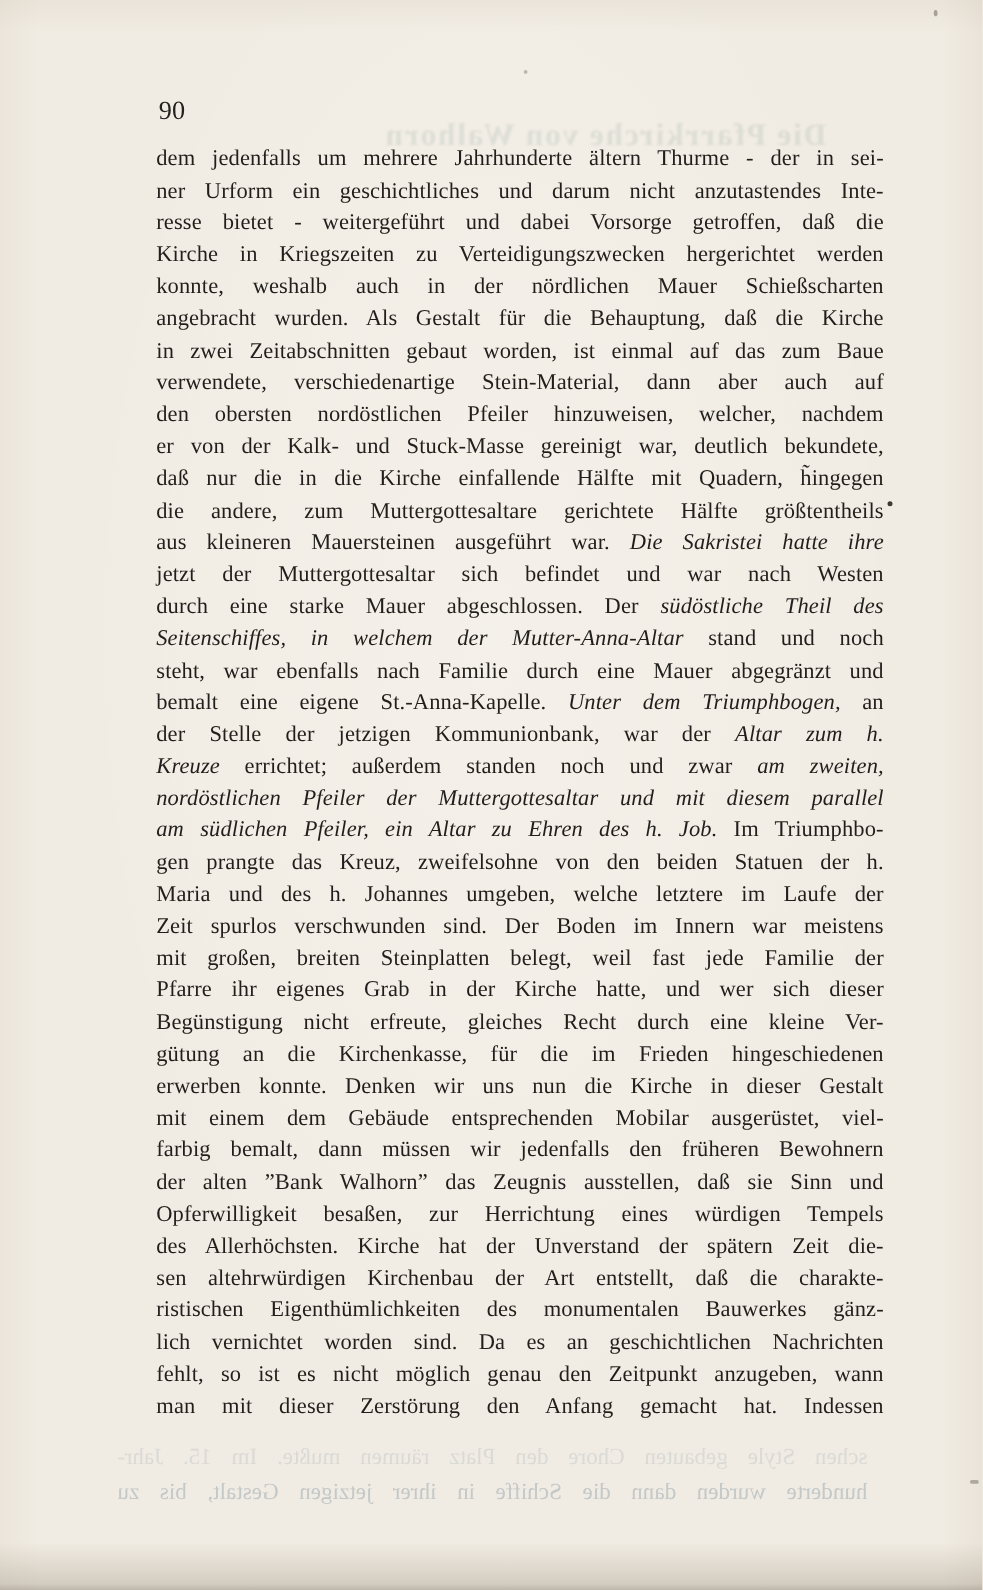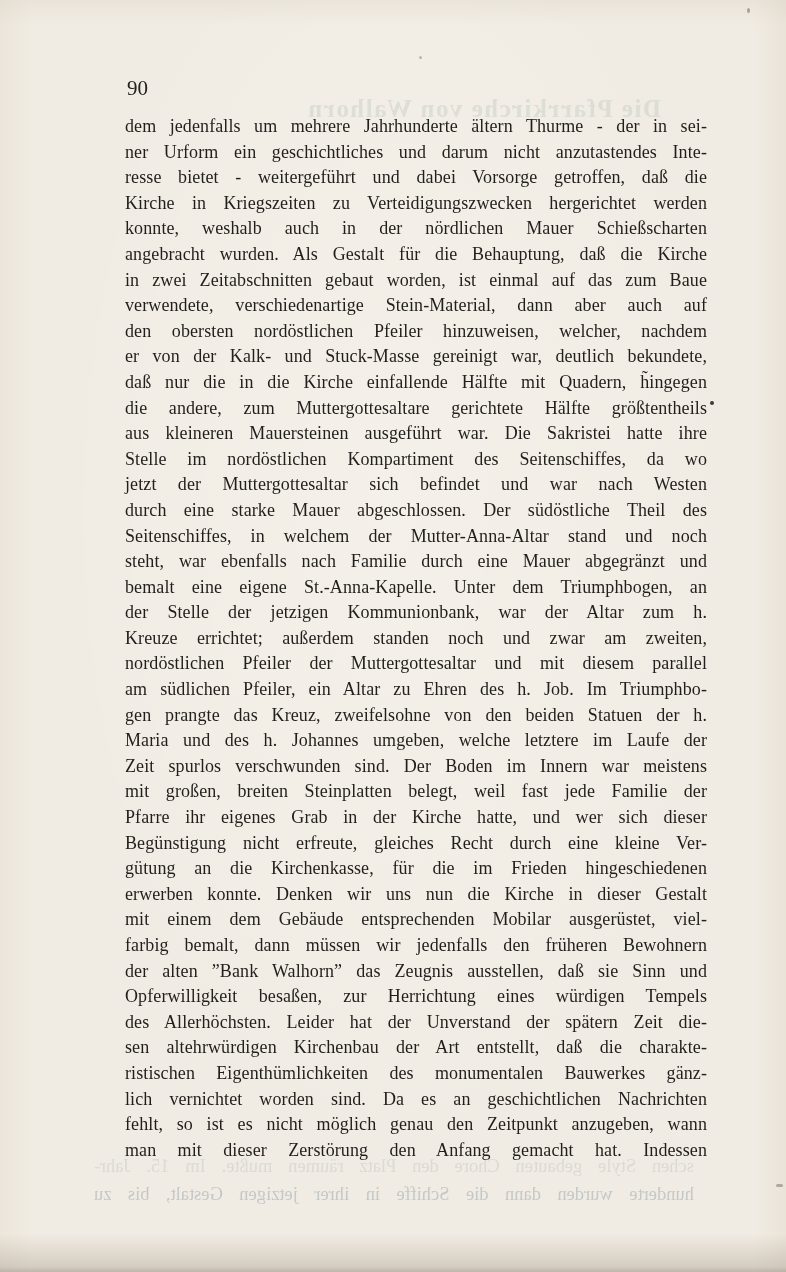--- a/index.html
+++ b/index.html
@@ -33,21 +33,21 @@
     margin-left: 22px;
   }
   .tline {
     font-size: 18px;
     line-height: 25.6px;
     text-align: justify;
     text-align-last: justify;
     white-space: normal;
     letter-spacing: 0.1px;
   }
-  .tline .it { }
+  .tline .it { font-style: italic; }
   
   .bleed-top {
     position: absolute;
     left: 258px; top: 95px;
     width: 452px;
     transform: scaleX(-1);
     font-weight: bold;
     font-size: 25px;
     letter-spacing: 1.5px;
     text-align: center;
@@ -89,21 +89,20 @@
     <div class="tline"><span>Kirche in Kriegszeiten zu Verteidigungszwecken hergerichtet werden</span></div>
     <div class="tline"><span>konnte, weshalb auch in der nördlichen Mauer Schießscharten</span></div>
     <div class="tline"><span>angebracht wurden. Als Gestalt für die Behauptung, daß die Kirche</span></div>
     <div class="tline"><span>in zwei Zeitabschnitten gebaut worden, ist einmal auf das zum Baue</span></div>
     <div class="tline"><span>verwendete, verschiedenartige Stein-Material, dann aber auch auf</span></div>
     <div class="tline"><span>den obersten nordöstlichen Pfeiler hinzuweisen, welcher, nachdem</span></div>
     <div class="tline"><span>er von der Kalk- und Stuck-Masse gereinigt war, deutlich bekundete,</span></div>
     <div class="tline"><span>daß nur die in die Kirche einfallende Hälfte mit Quadern, h̃ingegen</span></div>
     <div class="tline"><span>die andere, zum Muttergottesaltare gerichtete Hälfte größtentheils</span></div>
     <div class="tline"><span>aus kleineren Mauersteinen ausgeführt war. </span><span class="it">Die Sakristei hatte ihre</span></div>
-    <div class="tline"><span class="it">Stelle im nordöstlichen Kompartiment des Seitenschiffes,</span><span> da wo</span></div>
     <div class="tline"><span>jetzt der Muttergottesaltar sich befindet und war nach Westen</span></div>
     <div class="tline"><span>durch eine starke Mauer abgeschlossen. Der </span><span class="it">südöstliche Theil des</span></div>
     <div class="tline"><span class="it">Seitenschiffes, in welchem der Mutter-Anna-Altar</span><span> stand und noch</span></div>
     <div class="tline"><span>steht, war ebenfalls nach Familie durch eine Mauer abgegränzt und</span></div>
     <div class="tline"><span>bemalt eine eigene St.-Anna-Kapelle. </span><span class="it">Unter dem Triumphbogen,</span><span> an</span></div>
     <div class="tline"><span>der Stelle der jetzigen Kommunionbank, war der </span><span class="it">Altar zum h.</span></div>
     <div class="tline"><span class="it">Kreuze</span><span> errichtet; außerdem standen noch und zwar </span><span class="it">am zweiten,</span></div>
     <div class="tline"><span class="it">nordöstlichen Pfeiler der Muttergottesaltar und mit diesem parallel</span></div>
     <div class="tline"><span class="it">am südlichen Pfeiler, ein Altar zu Ehren des h. Job.</span><span> Im Triumphbo-</span></div>
     <div class="tline"><span>gen prangte das Kreuz, zweifelsohne von den beiden Statuen der h.</span></div>
@@ -111,21 +110,21 @@
     <div class="tline"><span>Zeit spurlos verschwunden sind. Der Boden im Innern war meistens</span></div>
     <div class="tline"><span>mit großen, breiten Steinplatten belegt, weil fast jede Familie der</span></div>
     <div class="tline"><span>Pfarre ihr eigenes Grab in der Kirche hatte, und wer sich dieser</span></div>
     <div class="tline"><span>Begünstigung nicht erfreute, gleiches Recht durch eine kleine Ver-</span></div>
     <div class="tline"><span>gütung an die Kirchenkasse, für die im Frieden hingeschiedenen</span></div>
     <div class="tline"><span>erwerben konnte. Denken wir uns nun die Kirche in dieser Gestalt</span></div>
     <div class="tline"><span>mit einem dem Gebäude entsprechenden Mobilar ausgerüstet, viel-</span></div>
     <div class="tline"><span>farbig bemalt, dann müssen wir jedenfalls den früheren Bewohnern</span></div>
     <div class="tline"><span>der alten ”Bank Walhorn” das Zeugnis ausstellen, daß sie Sinn und</span></div>
     <div class="tline"><span>Opferwilligkeit besaßen, zur Herrichtung eines würdigen Tempels</span></div>
-    <div class="tline"><span>des Allerhöchsten. Leider hat der Unverstand der spätern Zeit die-</span></div>
+    <div class="tline"><span>des Allerhöchsten. Kirche hat der Unverstand der spätern Zeit die-</span></div>
     <div class="tline"><span>sen altehrwürdigen Kirchenbau der Art entstellt, daß die charakte-</span></div>
     <div class="tline"><span>ristischen Eigenthümlichkeiten des monumentalen Bauwerkes gänz-</span></div>
     <div class="tline"><span>lich vernichtet worden sind. Da es an geschichtlichen Nachrichten</span></div>
     <div class="tline"><span>fehlt, so ist es nicht möglich genau den Zeitpunkt anzugeben, wann</span></div>
     <div class="tline"><span>man mit dieser Zerstörung den Anfang gemacht hat. Indessen</span></div>
   </div>
 
 <div class="bleed-bottom">
   <div class="faint">schen Style gebauten Chore den Platz räumen mußte. Im 15. Jahr-</div>
   <div>hunderte wurden dann die Schiffe in ihrer jetzigen Gestalt, bis zu</div>

